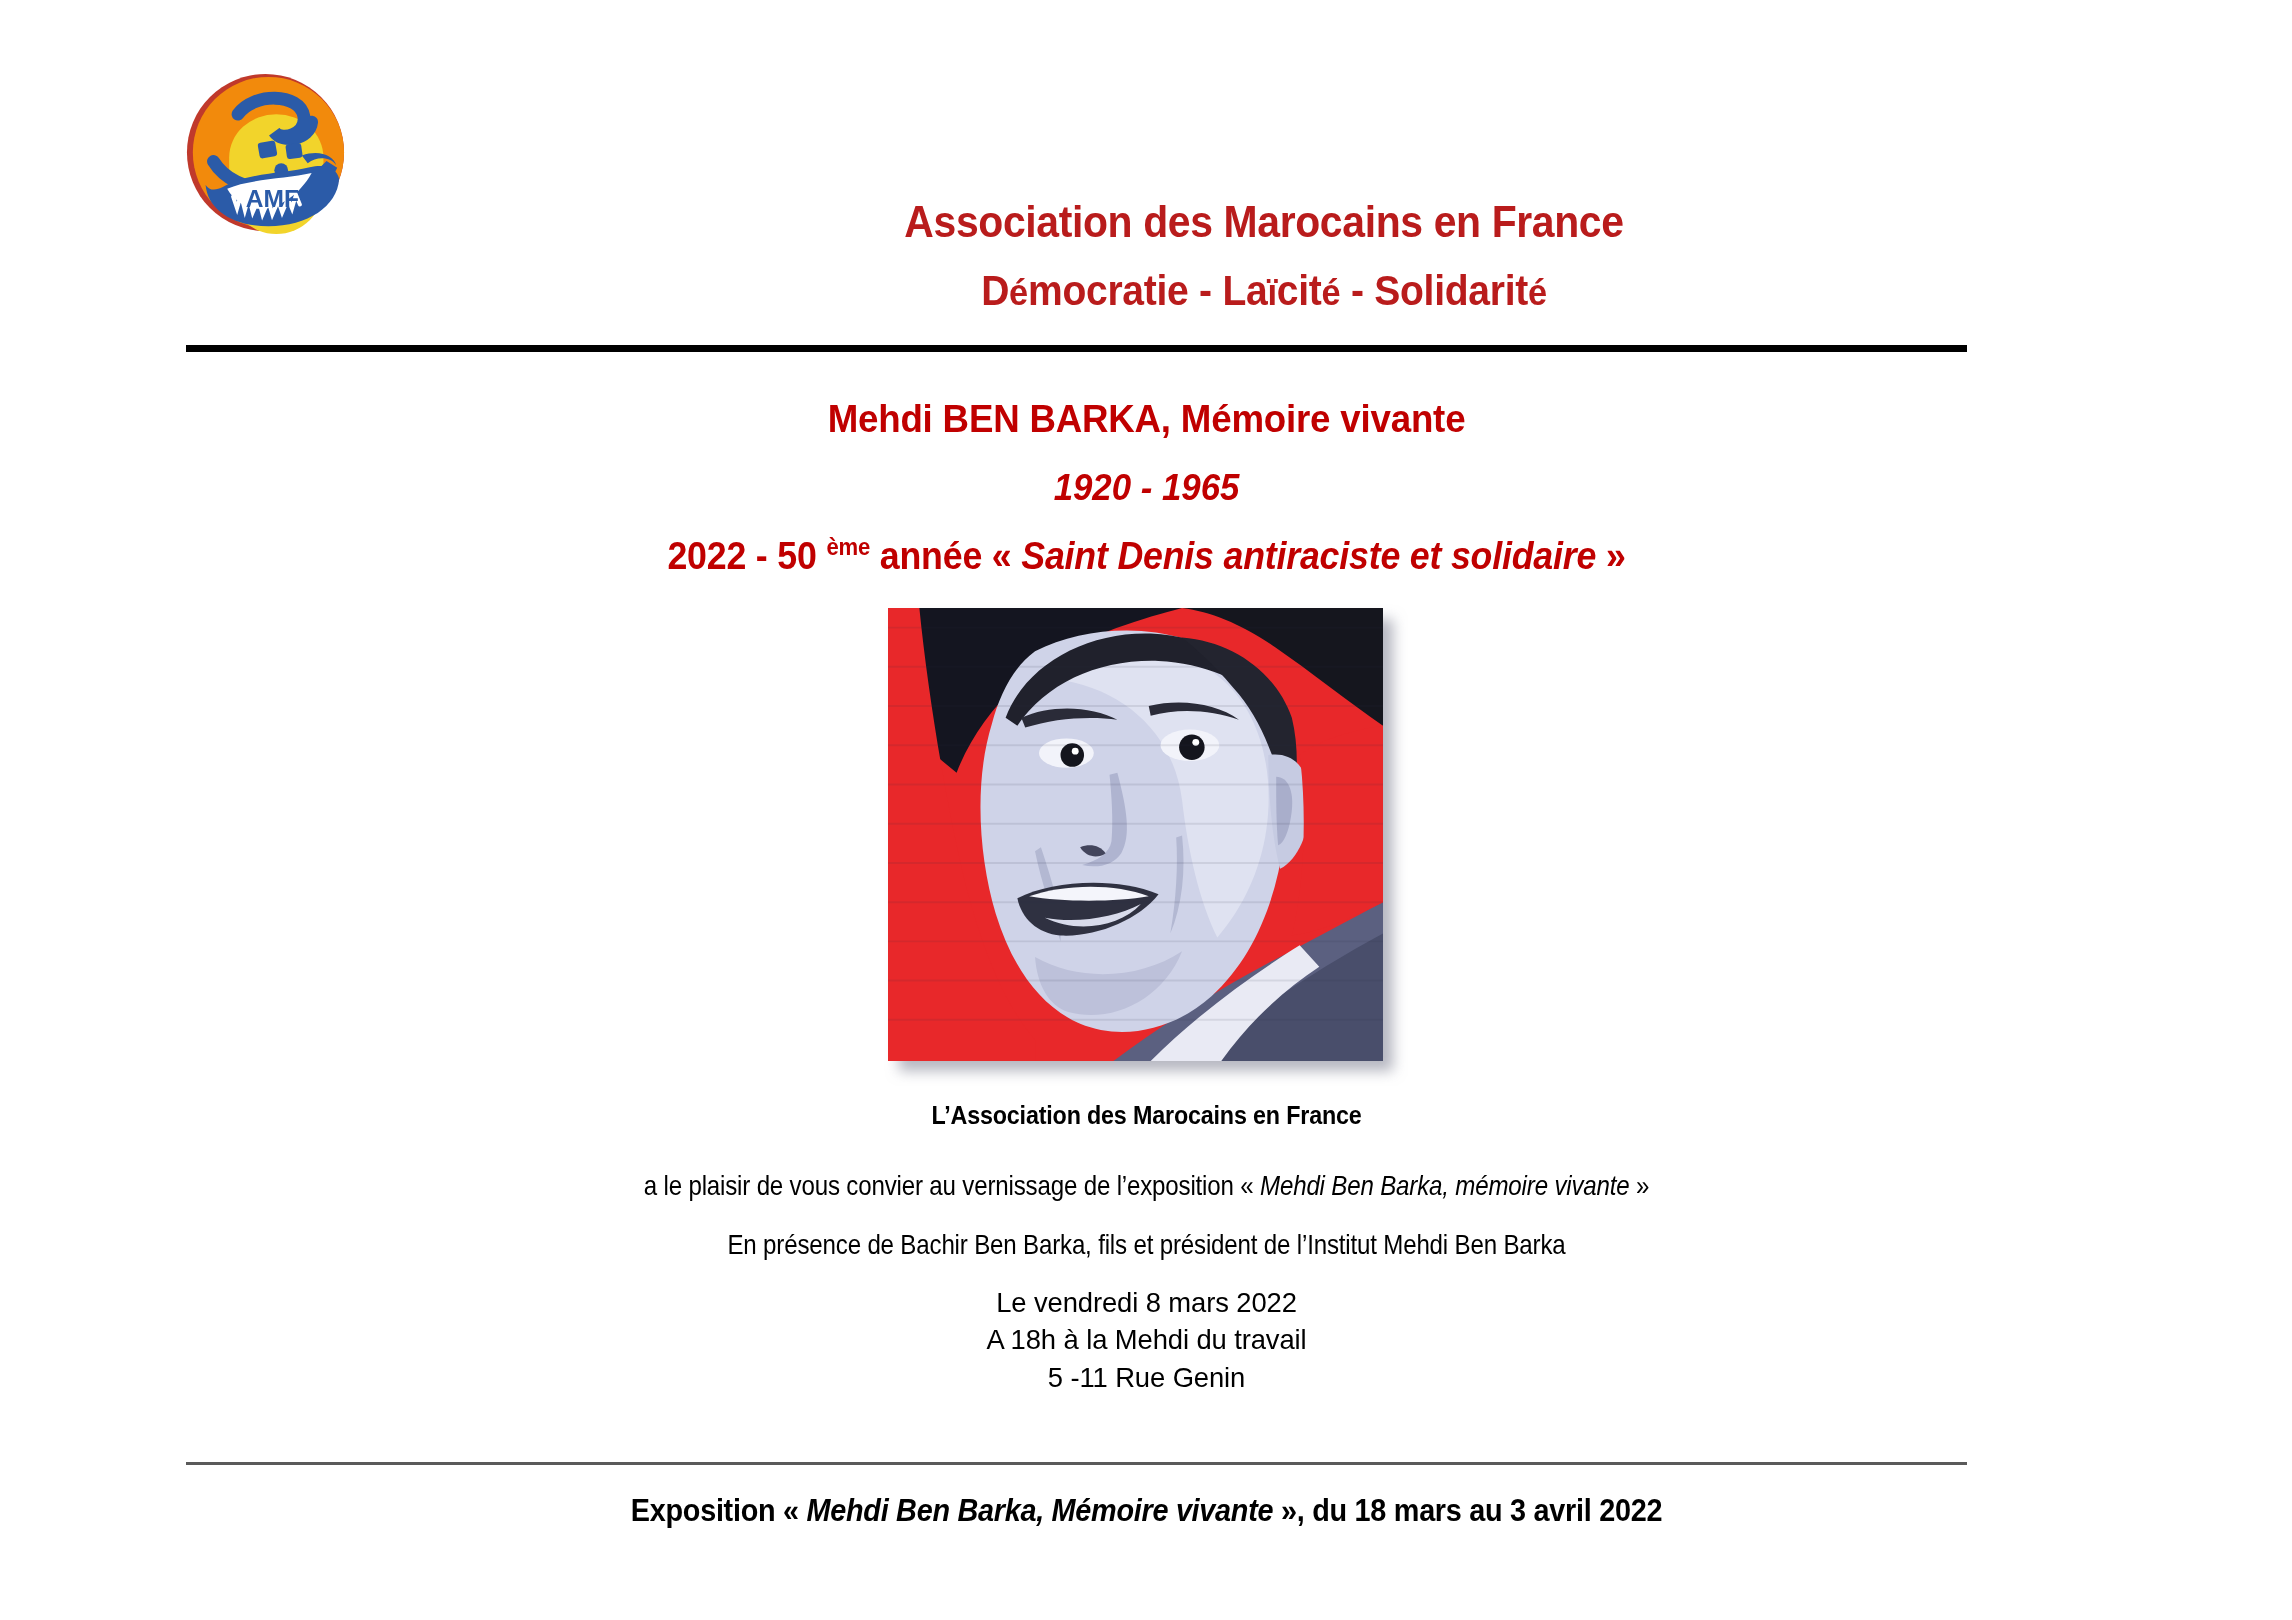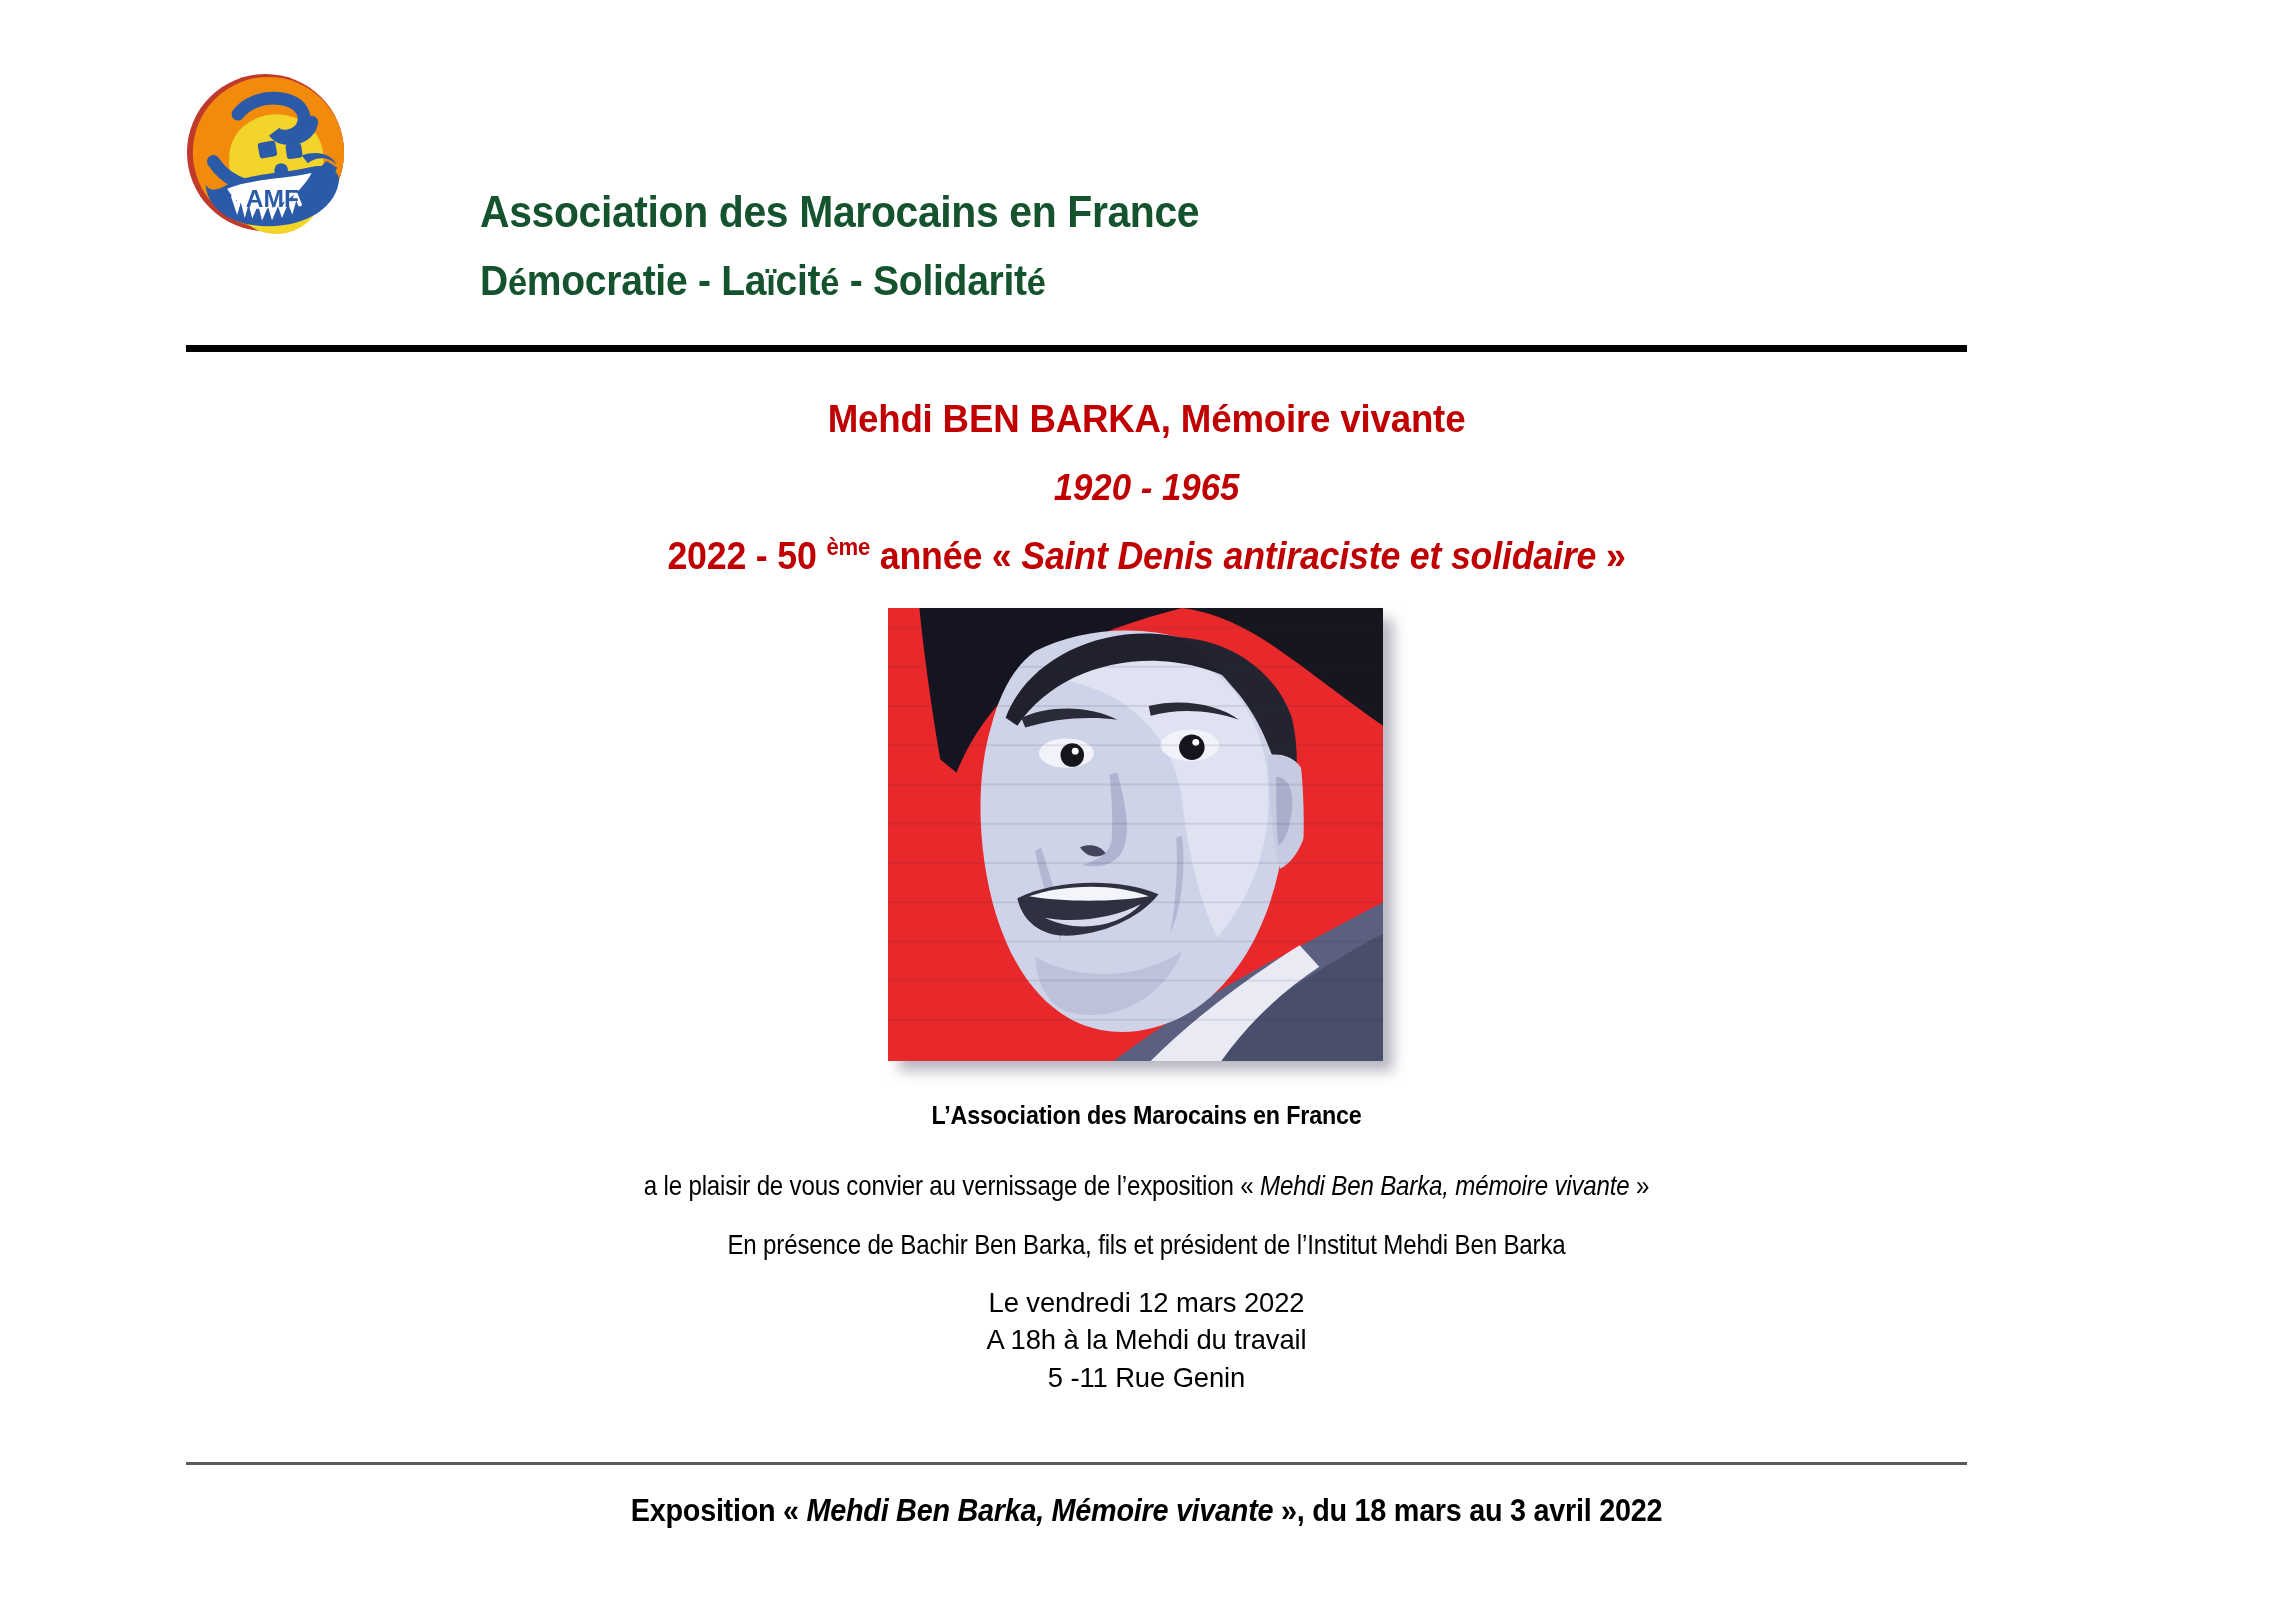--- a/index.html
+++ b/index.html
@@ -25,24 +25,24 @@
     top: 71px;
     width: 163px;
     height: 163px;
   }
   .logo-svg { display: block; width: 100%; height: 100%; }
 
   
   .org-header {
     position: absolute;
     left: 421px;
-    top: 188px;
+    top: 198px;
     width: 1686px;
-    text-align: left;
-    color: #14532d;
+    text-align: center;
+    color: #b91c1c;
   }
   .org-name {
     font-family: "Liberation Sans", sans-serif;
     font-size: 44px;
     font-weight: bold;
     letter-spacing: -0.4px;
     line-height: 1.1;
     transform: scaleX(0.93);
     transform-origin: center;
   }
@@ -322,21 +322,21 @@
     </svg>
   </div>
 
   <div class="assoc-line">L’Association des Marocains en France</div>
 
   <div class="invite-line"><span>a le plaisir de vous convier au vernissage de l’exposition « </span><span class="quoted">Mehdi Ben Barka, mémoire vivante</span><span> »</span></div>
 
   <div class="presence-line">En présence de Bachir Ben Barka, fils et président de l’Institut Mehdi Ben Barka</div>
 
   <div class="address-block">
-    <div class="addr-line">Le vendredi 12 mars 2022</div>
+    <div class="addr-line">Le vendredi 8 mars 2022</div>
     <div class="addr-line">A 18h à la Mehdi du travail</div>
     <div class="addr-line">5 -11 Rue Genin</div>
   </div>
 
   <div class="rule-bottom"></div>
 
   <div class="footer-line"><span>Exposition « </span><span class="quoted">Mehdi Ben Barka, Mémoire vivante</span><span> », du 18 mars au 3 avril 2022</span></div>
 
 </div>
 

